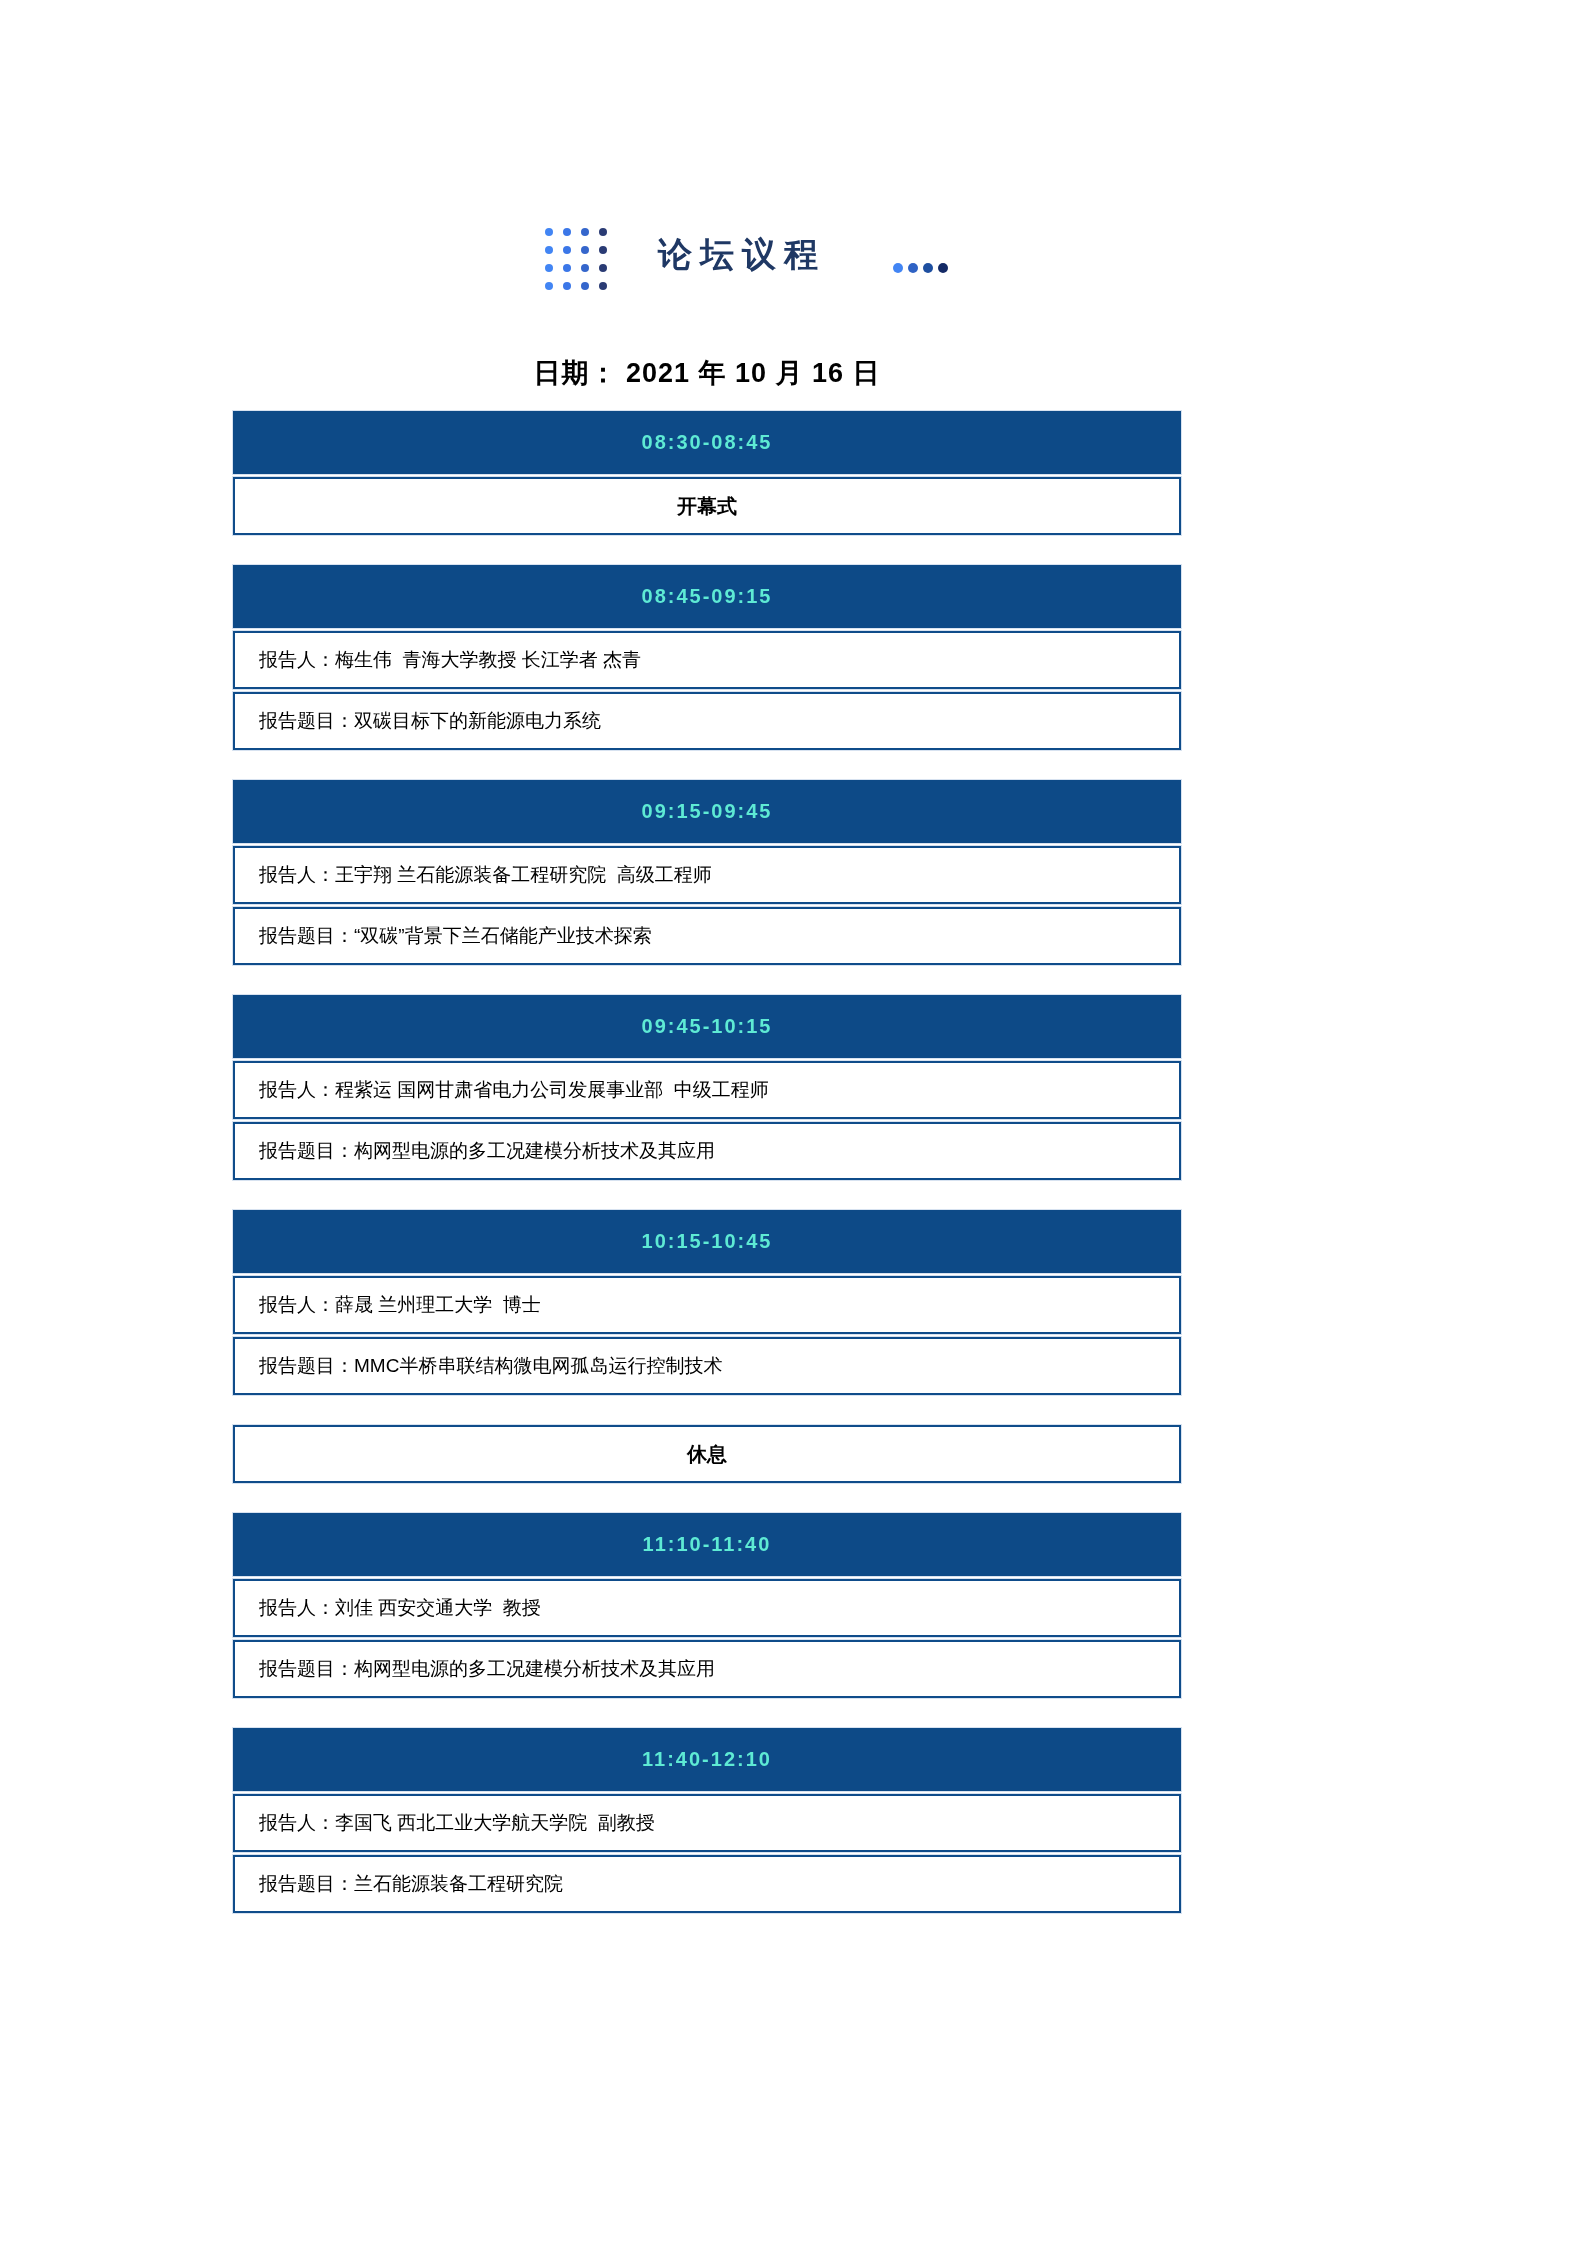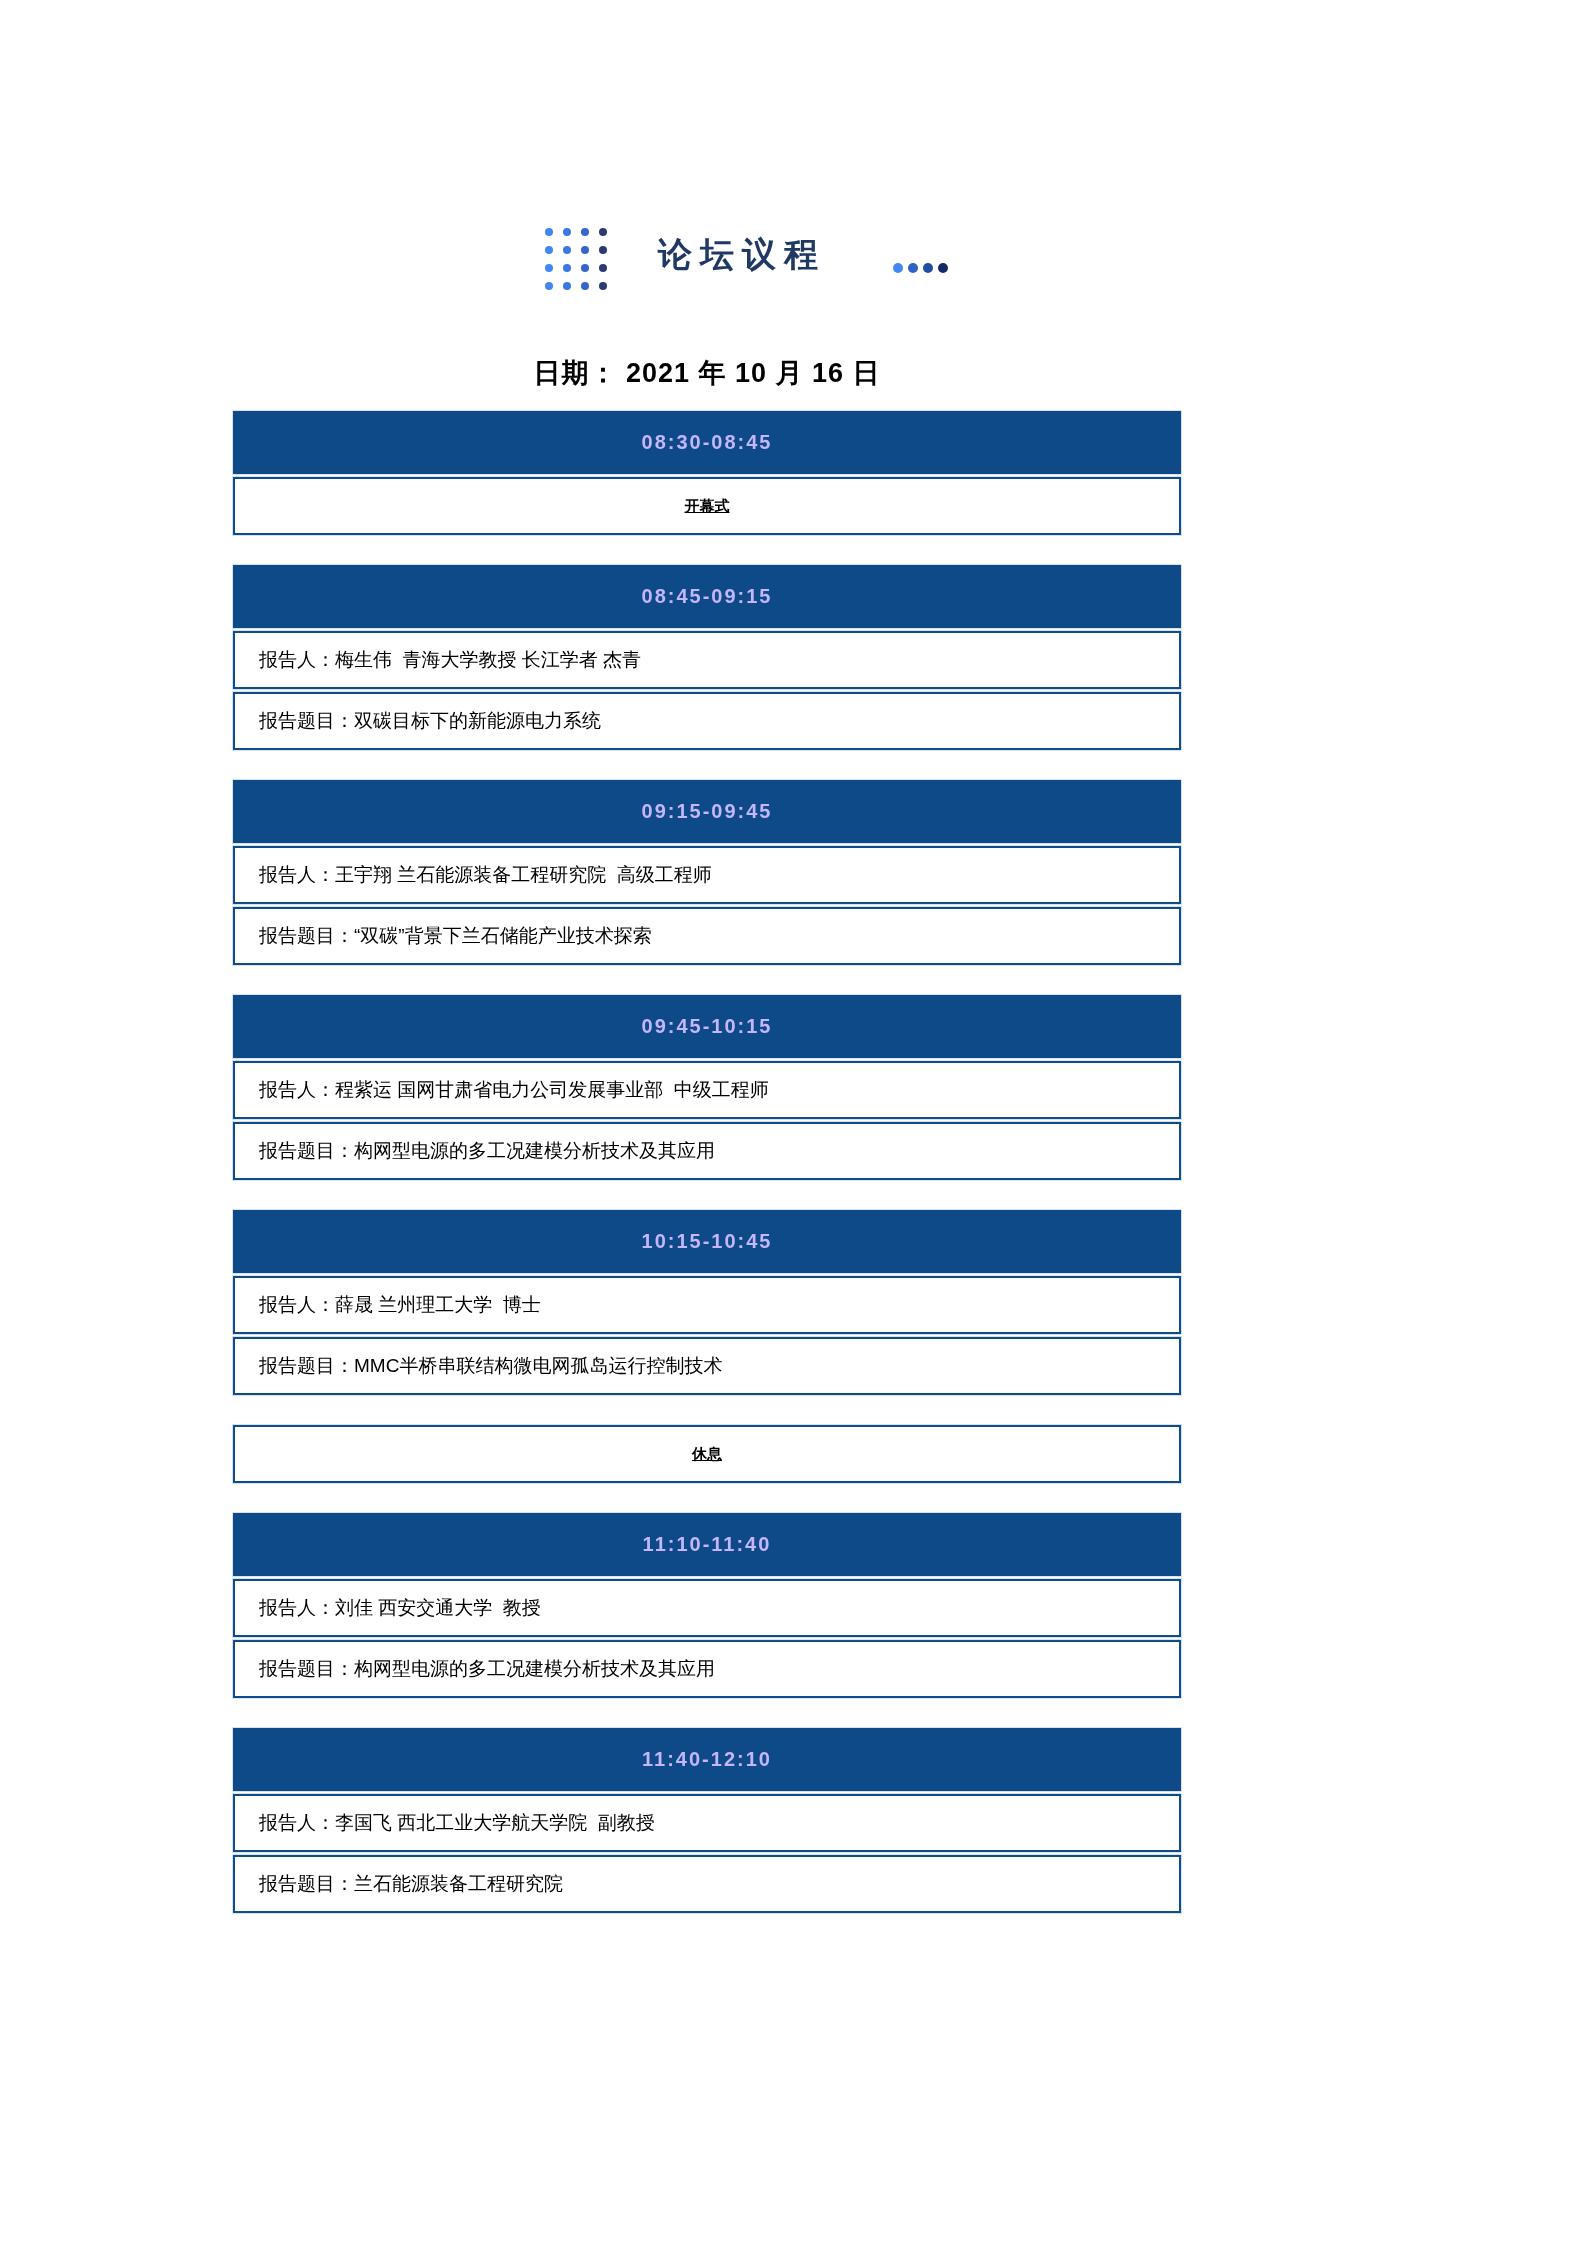--- a/index.html
+++ b/index.html
@@ -27,28 +27,28 @@
     text-align:center;font-size:27px;font-weight:bold;letter-spacing:1px;
     height:42px;line-height:42px;white-space:pre-wrap;
   }
   .schedule{margin-top:17px;}
   .block{margin-bottom:30px;}
   .time-bar{
     height:63px;background:var(--bar-color,#0d4a87);
     display:flex;align-items:center;justify-content:center;
     box-shadow:0 0 0 1px #d7e2f0;
   }
-  .time-text{color:#c4b5fd;font-weight:bold;font-size:20px;letter-spacing:2px;}
+  .time-text{color:#5eead4;font-weight:bold;font-size:20px;letter-spacing:2px;}
   .row{
     margin-top:3px;height:58px;background:#fff;box-sizing:border-box;
     border:2px solid var(--border-color,#0f4c8a);
     display:flex;align-items:center;padding:0 24px;
     font-size:19px;box-shadow:0 0 0 1px #d7e2f0;
   }
-  .row.center{justify-content:center;padding:0;font-weight:bold;font-size:15px;text-decoration:underline;}
+  .row.center{justify-content:center;padding:0;font-weight:bold;font-size:20px;}
   .label{font-weight:normal;white-space:pre-wrap;}
   .value{white-space:pre-wrap;}
 </style>
 </head>
 <body>
 
 <header class="decor-header">
   <div class="dot-grid">
       <span class="dot" style="background: rgb(66, 133, 244);"></span>
       <span class="dot" style="background: rgb(59, 119, 232);"></span>

